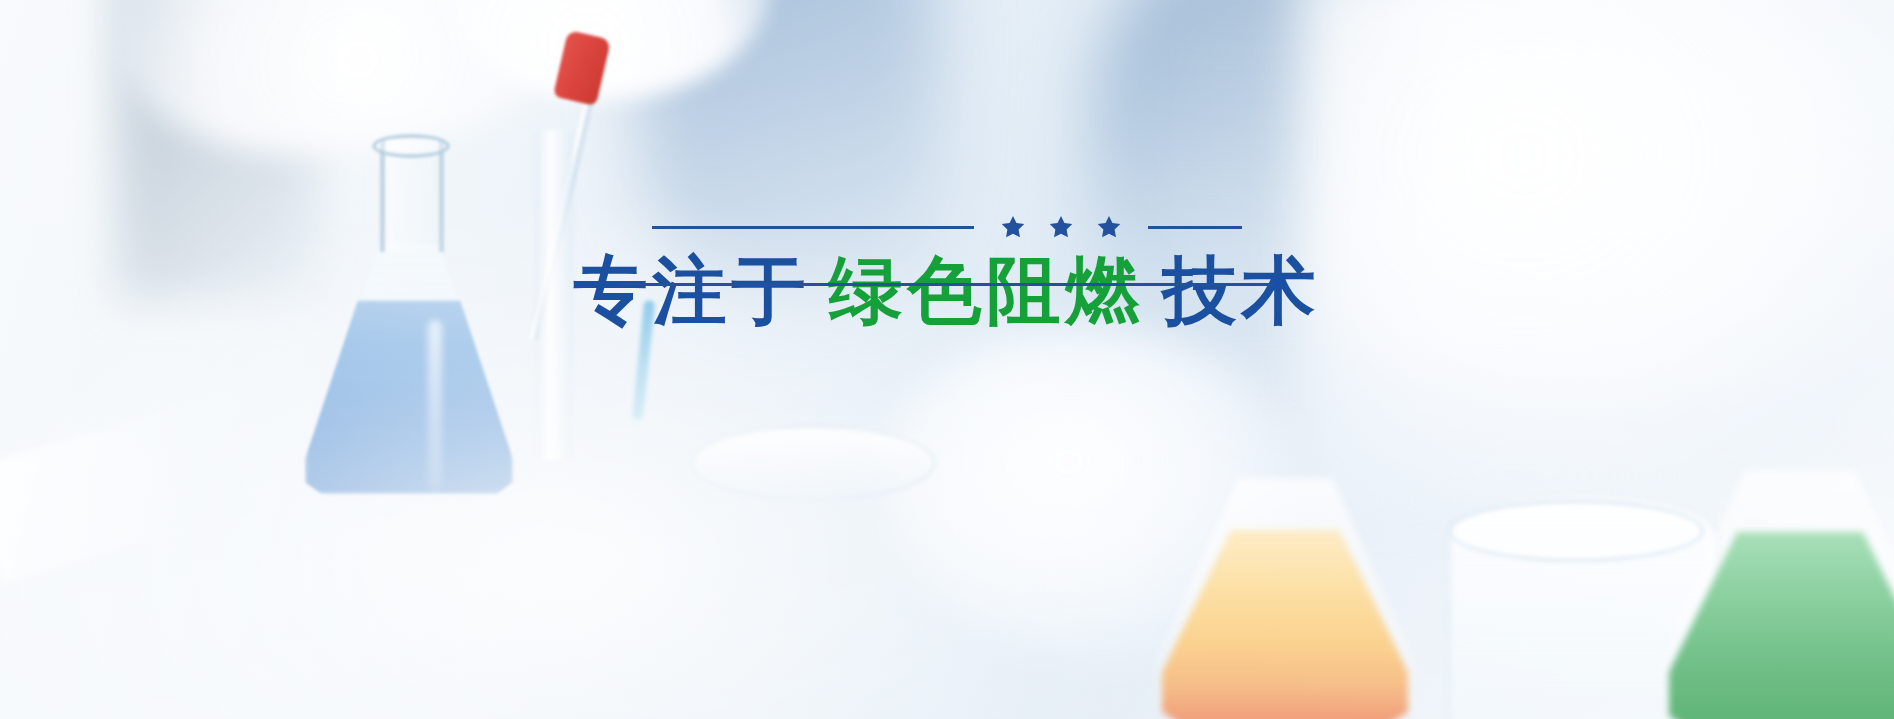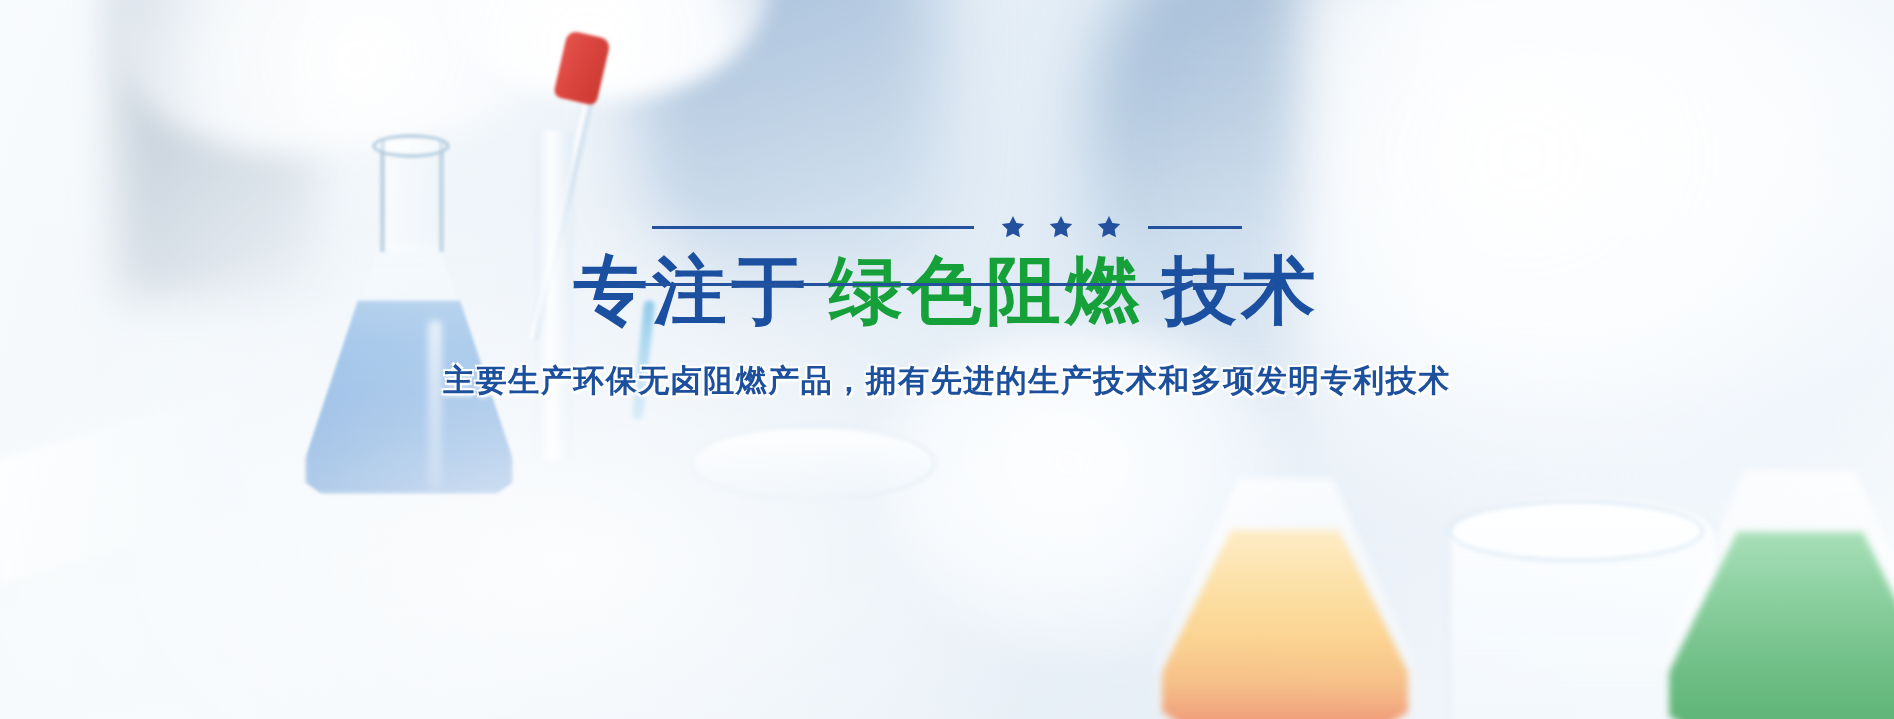--- a/index.html
+++ b/index.html
@@ -558,16 +558,15 @@
         </span>
       </span>
       <span class="rule-line right"></span>
     </div>
 
     <h1 class="headline"><span class="hl-blue">专注于</span><span class="hl-gap"></span><span class="hl-green">绿色阻燃</span><span class="hl-gap"></span><span class="hl-blue">技术</span></h1>
 
     <div class="rule-under"></div>
 
 
-    <div class="tagline-cn">主要生产环保无卤阻燃产品，拥有先进的生产技术和多项发明专利技术</div>
 
   </div>
 </div>
 
 </body></html>

